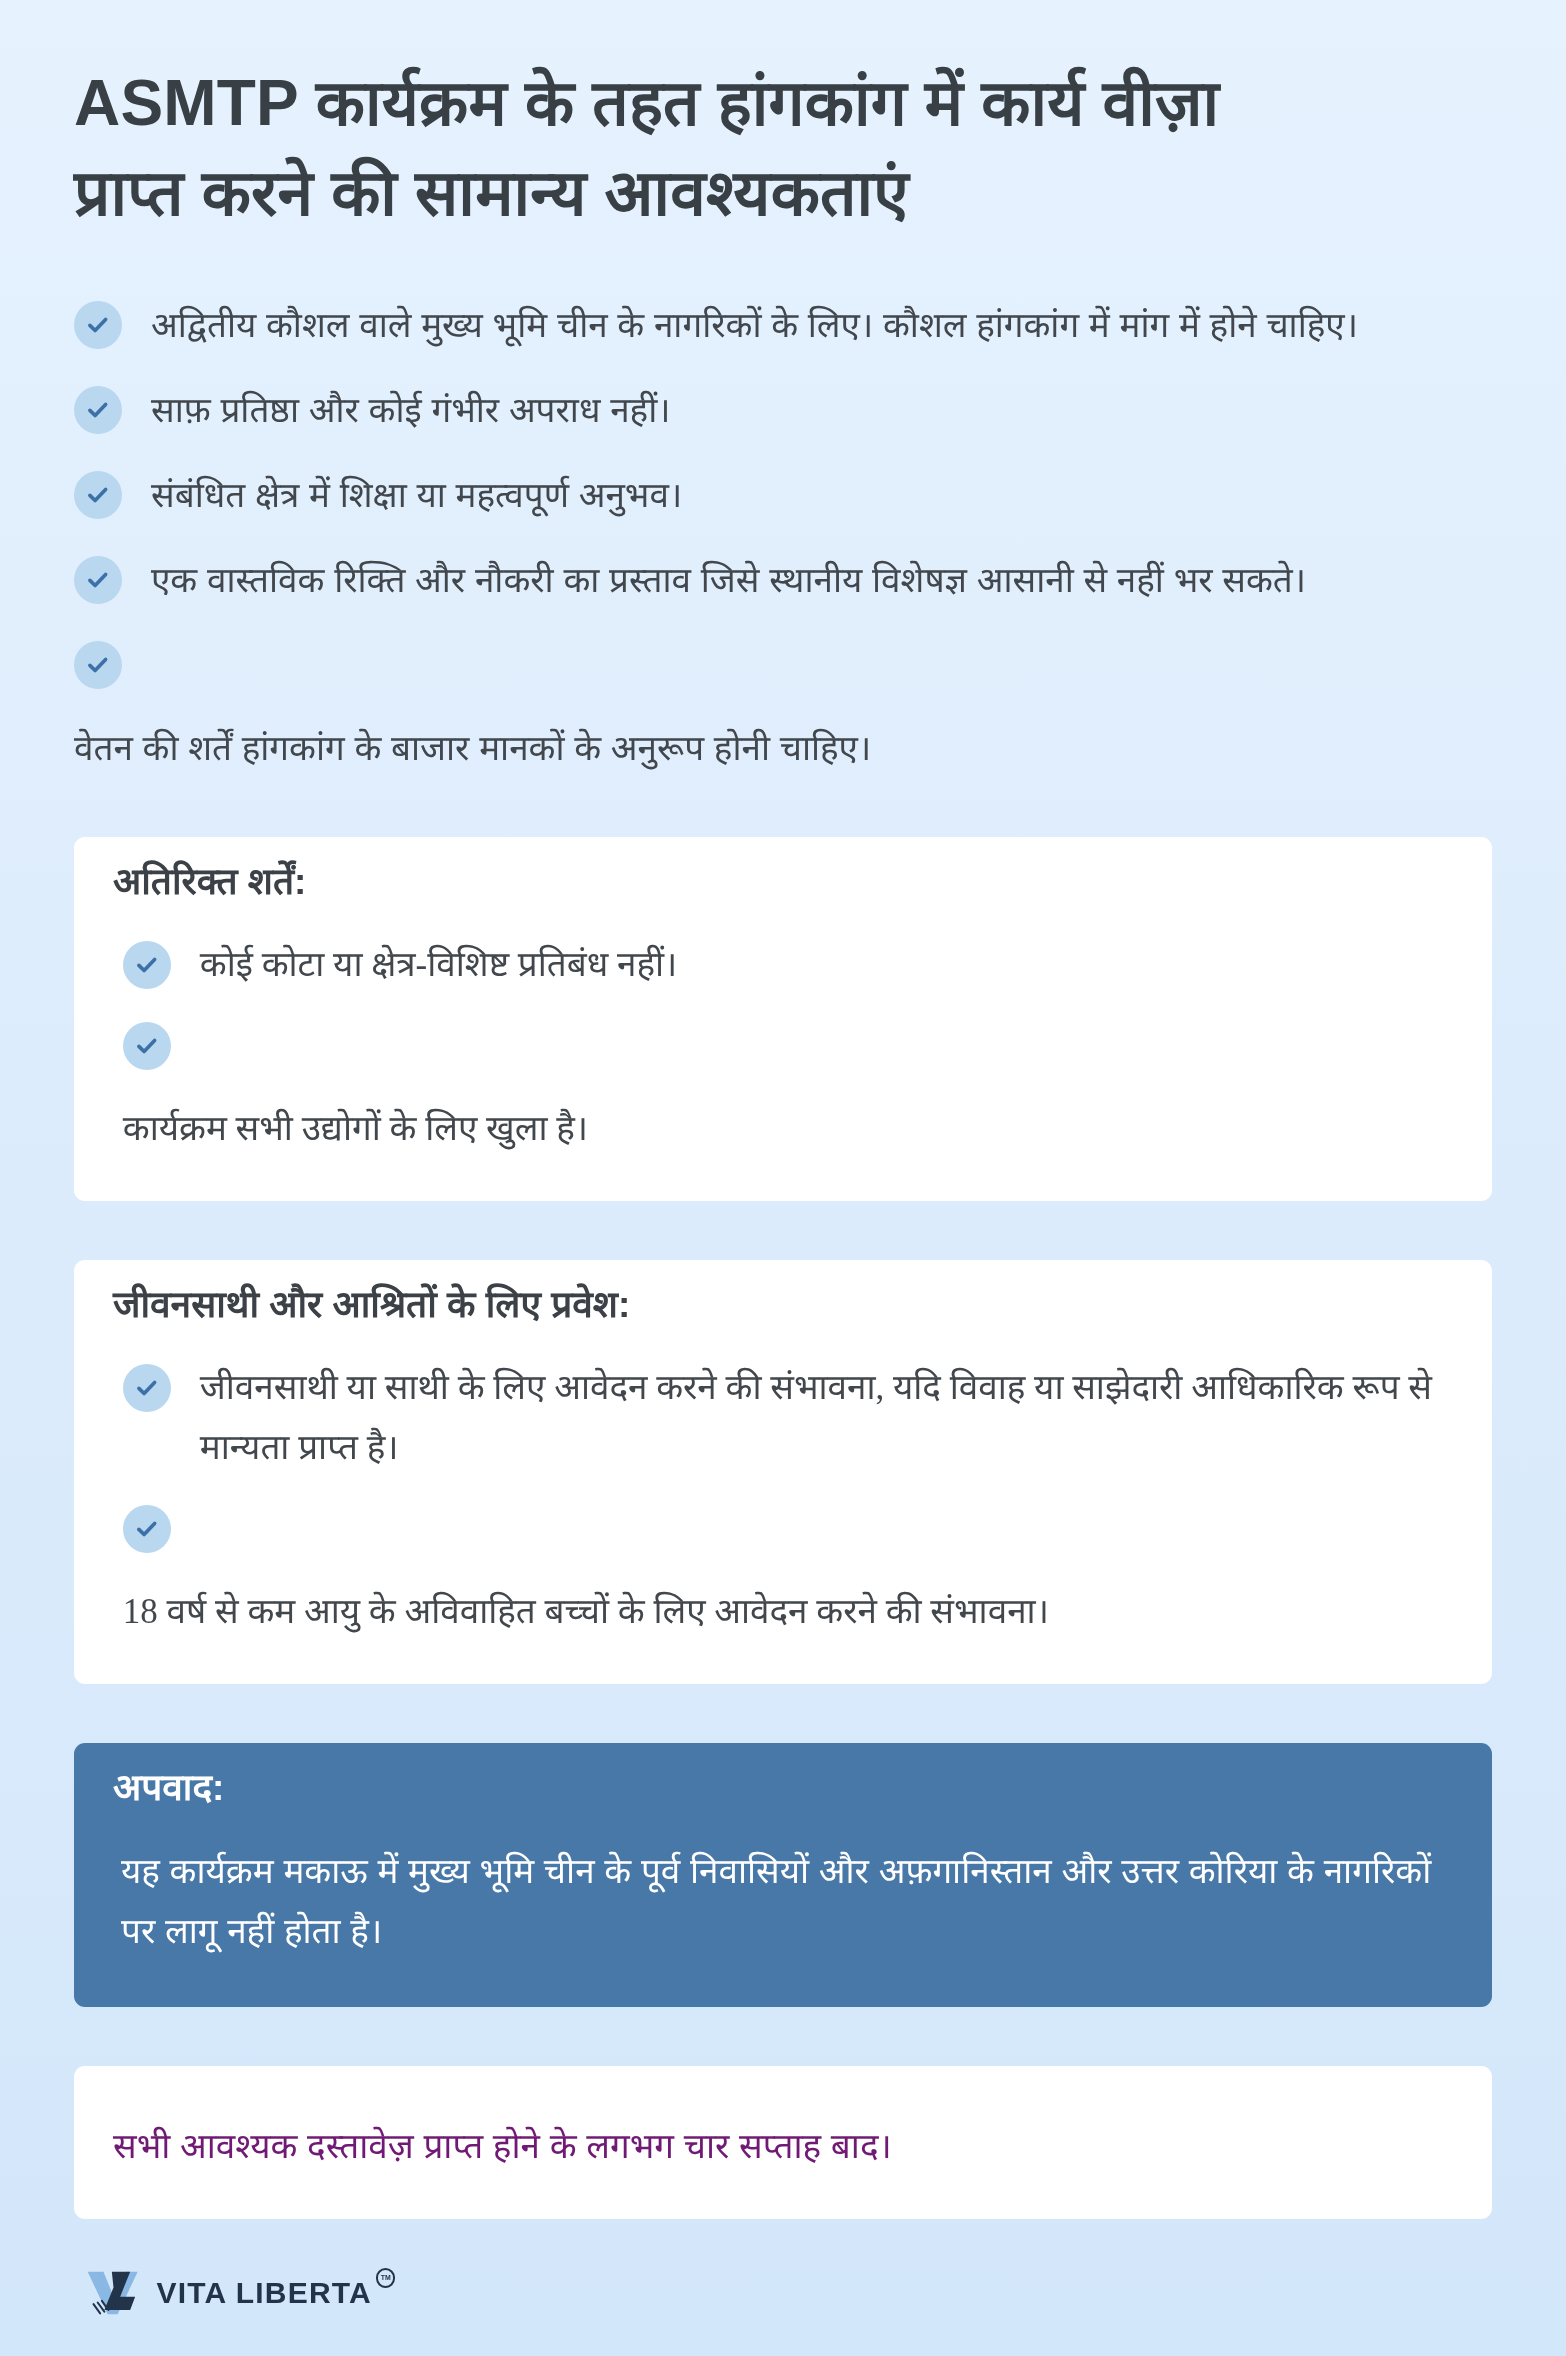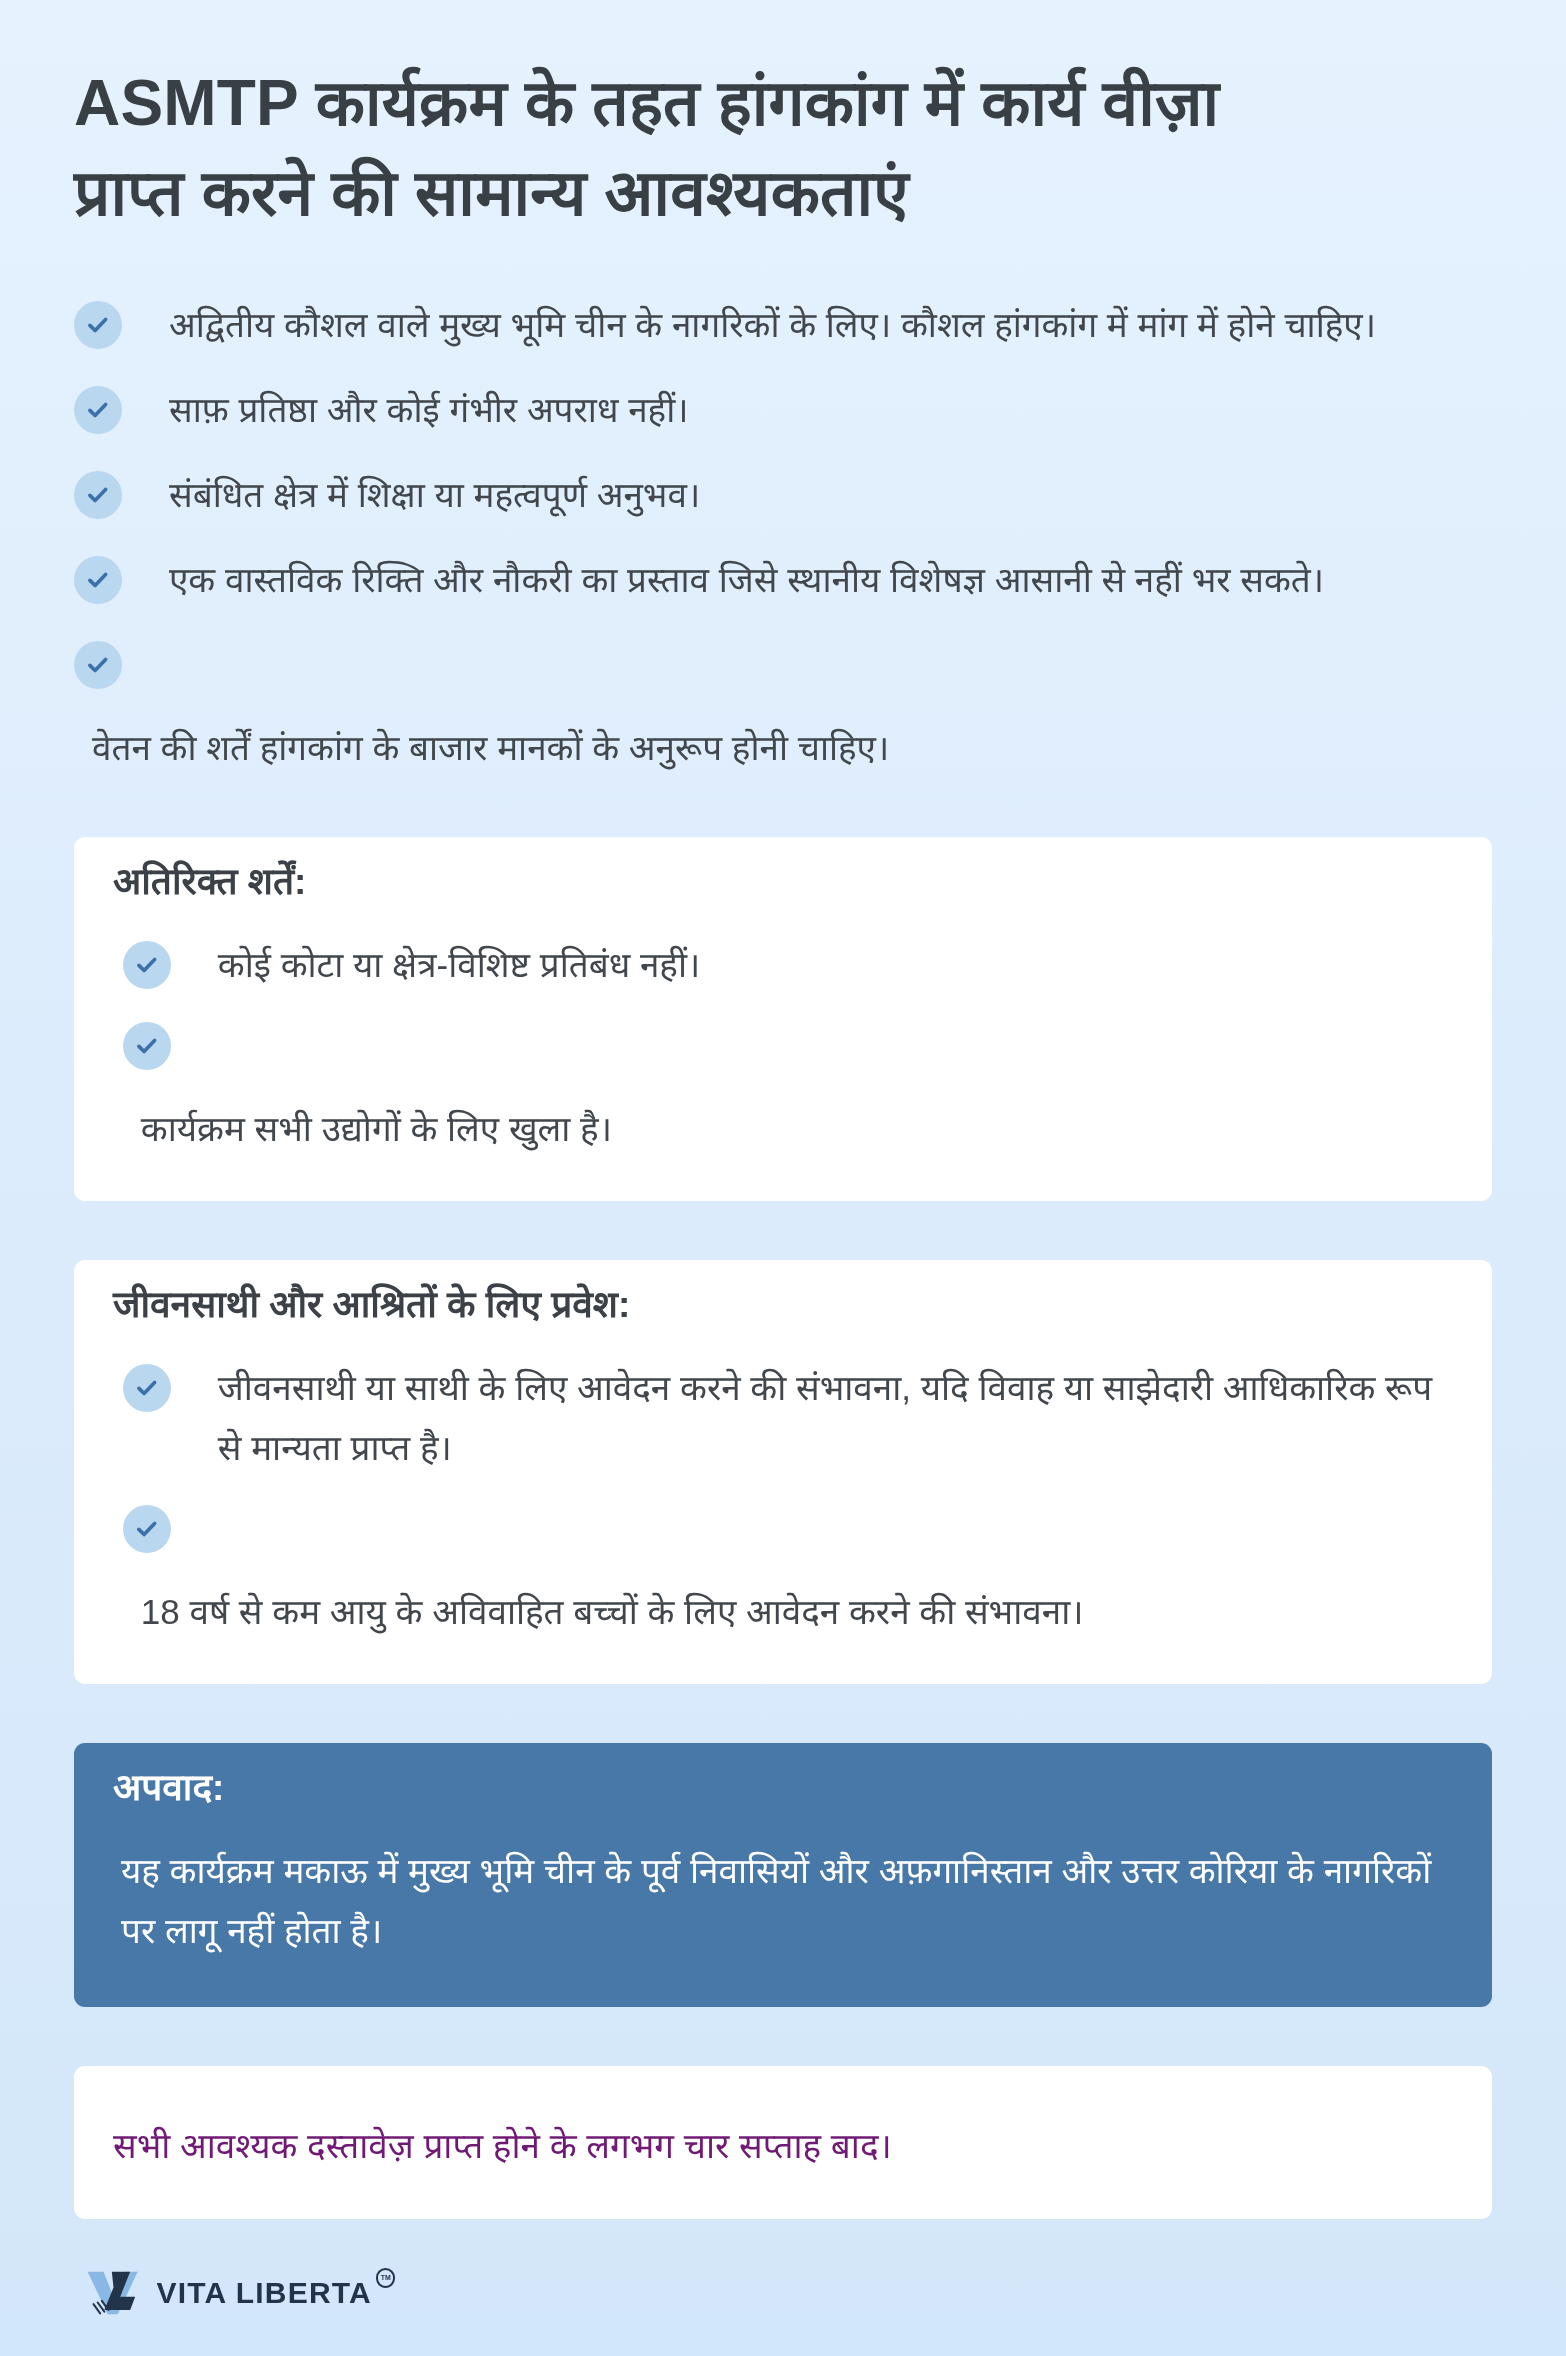--- a/index.html
+++ b/index.html
@@ -27,21 +27,21 @@
   .req-item {
     display: flex;
     align-items: flex-start;
     gap: 29px;
     margin-bottom: 25.5px;
     font-size: 35px;
     line-height: 1.7;
     color: #41474c;
   }
   .req-item:last-child { margin-bottom: 0; flex-direction: column; }
-  .req-text { max-width: 1304px; margin-left: 18px; }
+  .req-text { max-width: 1304px; }
 
   .check-badge {
     flex: 0 0 auto;
     width: 48px; height: 48px;
     border-radius: 50%;
     background: #b9d7ef;
     display: flex; align-items: center; justify-content: center;
     margin-top: 5.9px;
   }
   .check-badge svg { width: 25.5px; height: 25.5px; display: block; }
@@ -53,21 +53,21 @@
     margin-top: 59px;
   }
   .card-heading {
     margin: 0;
     font-size: 37px;
     line-height: 1.3;
     font-weight: 700;
     color: #3b4146;
   }
   .card .req-list { margin-top: 29px; padding-left: 9.8px; }
-  .card .req-item { margin-bottom: 21.6px; }
+  .card .req-item { margin-bottom: 21.6px; font-family: Liberation Serif, serif; }
   .card .req-item:last-child { margin-bottom: 0; }
 
   .card-dark { background: #4878a7; padding-bottom: 47px; }
   .card-dark .card-heading { color: #ffffff; }
   .card-text {
     margin: 29px 0 0 0;
     font-size: 35px;
     line-height: 1.7;
     color: #701a75;
   }

